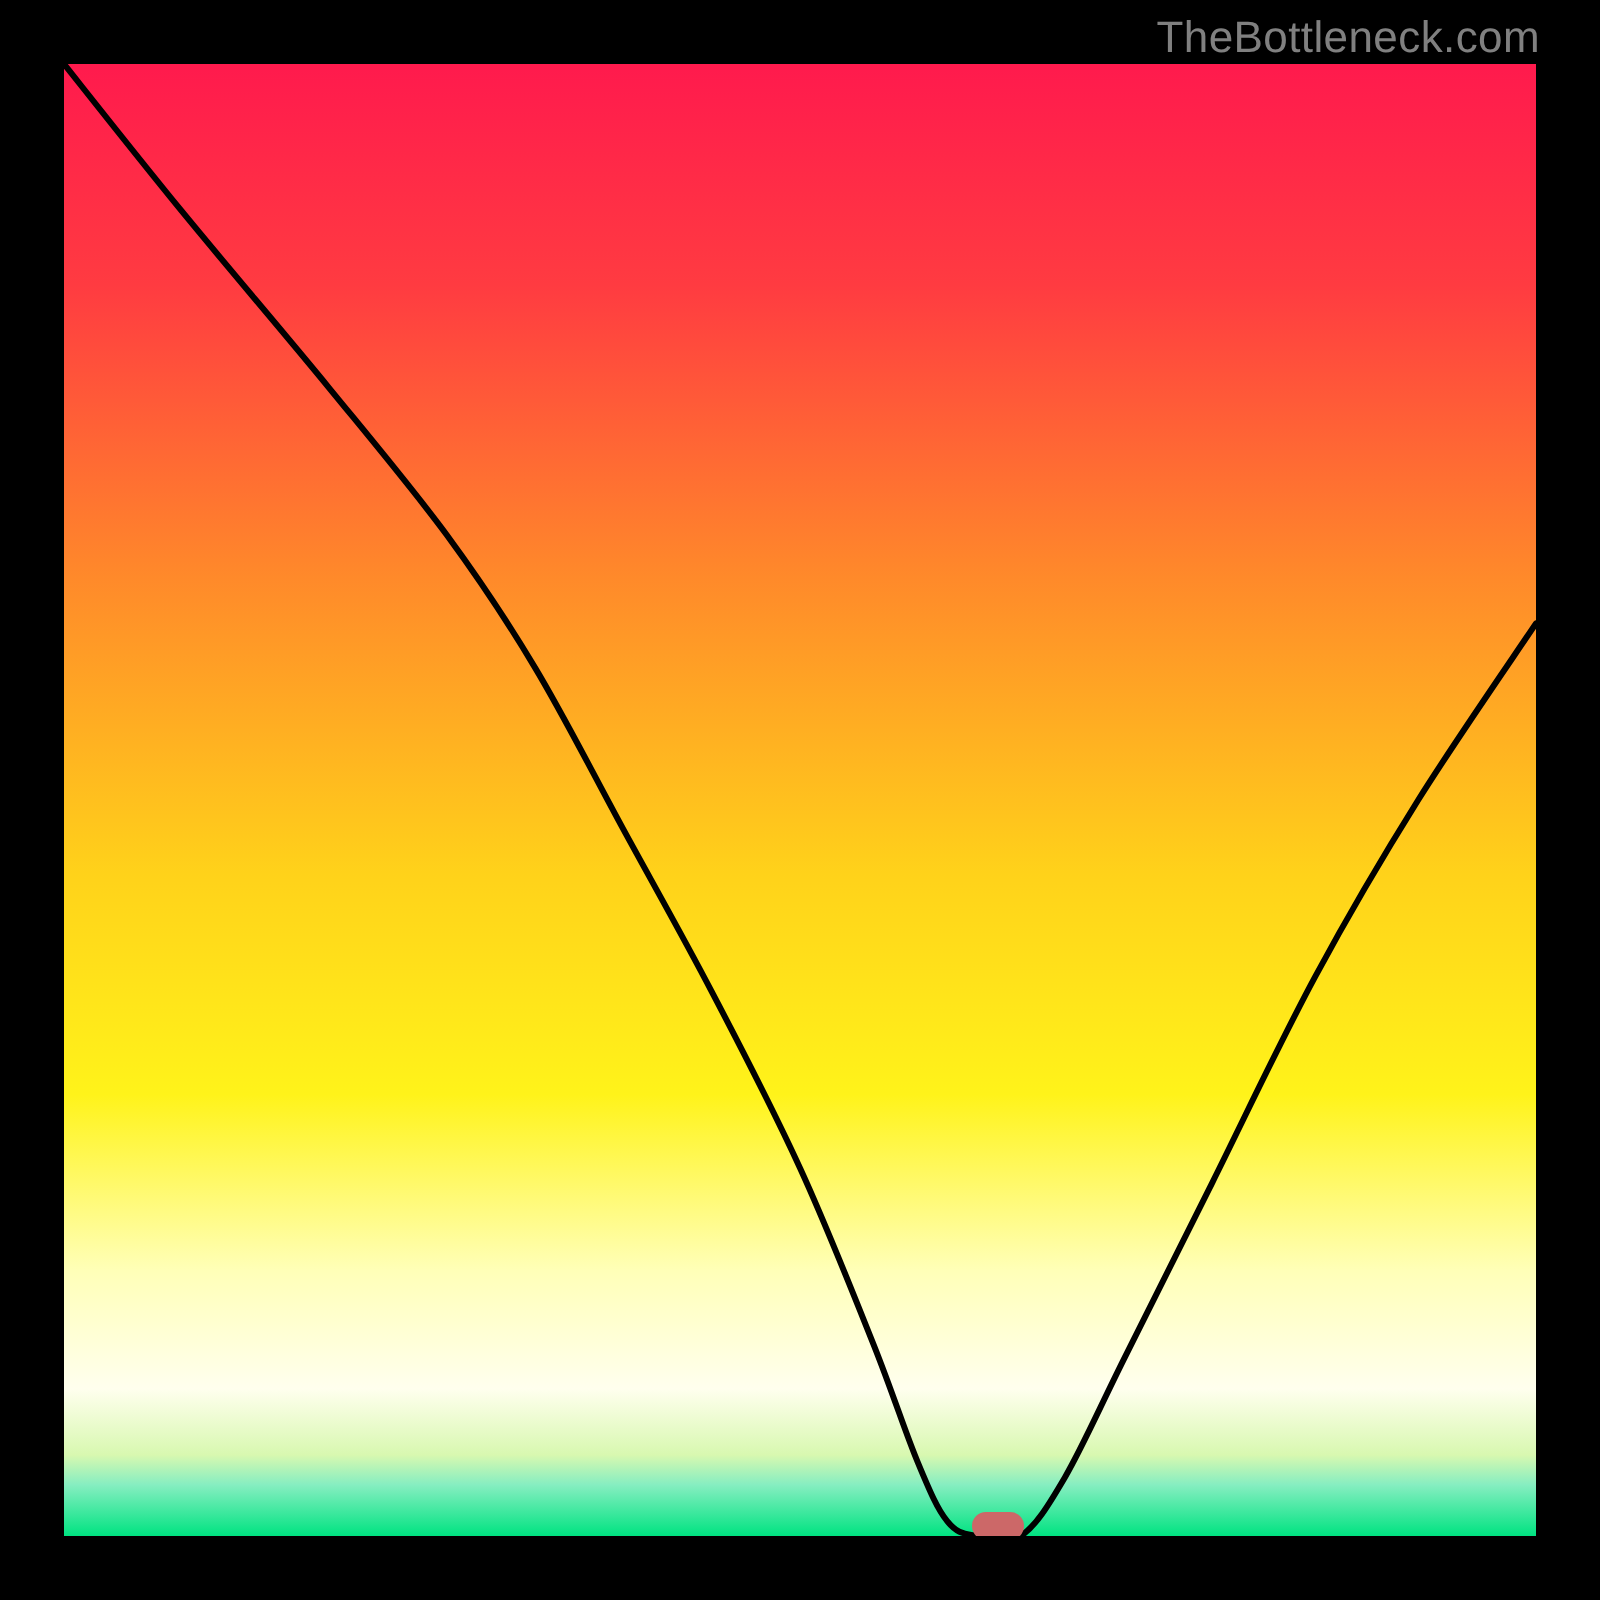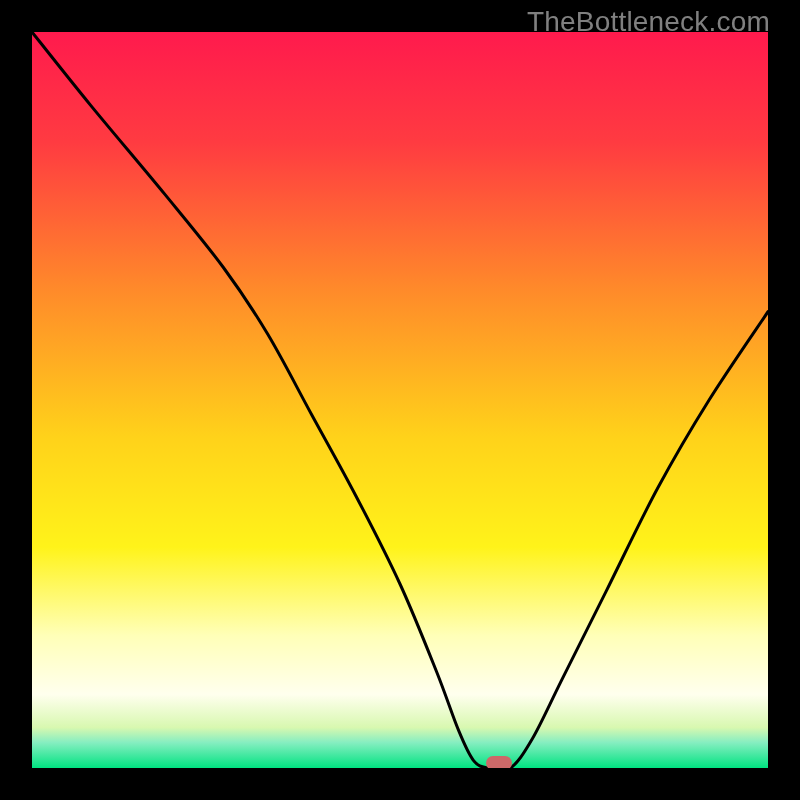--- a/index.html
+++ b/index.html
@@ -39,21 +39,21 @@
     height: 14px;
     border-radius: 7px;
     background: #cc6868;
     transform: translate(-50%, -50%);
   }
   .watermark {
     position: absolute;
     top: 6px;
     right: 30px;
     color: #808080;
-    font-size: 28px;
+    font-size: 22px;
     font-weight: 500;
     letter-spacing: 0.2px;
   }
 </style>
 </head>
 <body>
 
 <div class="chart-frame">
 
   <div class="watermark">TheBottleneck.com</div>

